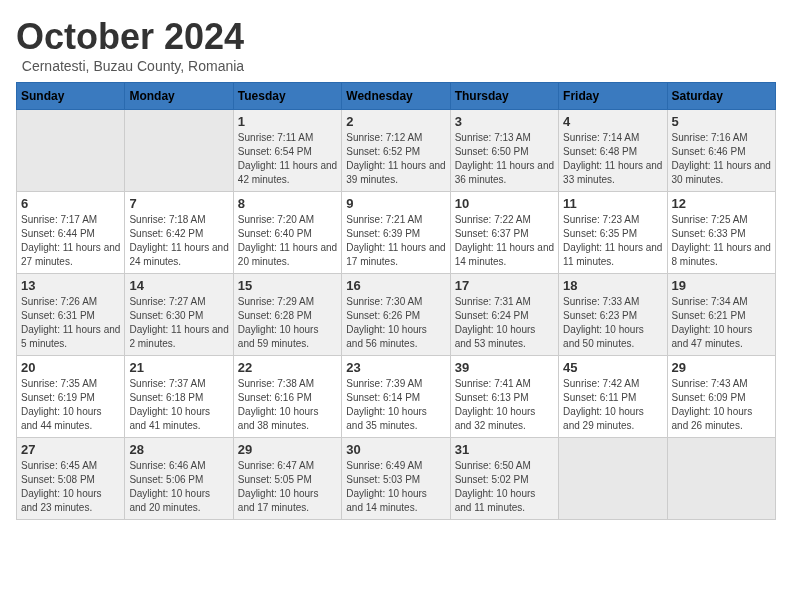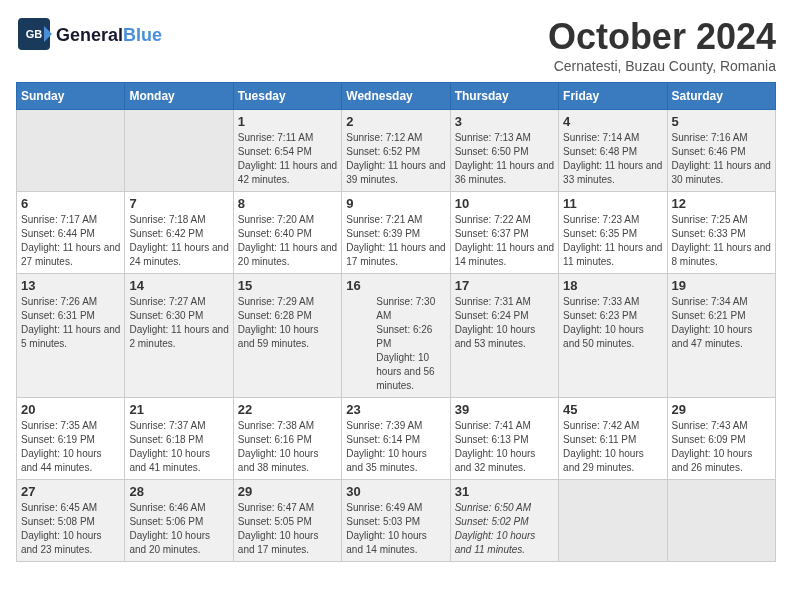--- a/index.html
+++ b/index.html
@@ -41,21 +41,21 @@
       font-size: 14px;
       color: #555;
     }
     .calendar {
       width: 100%;
       border-collapse: collapse;
       font-size: 11px;
     }
     .calendar th {
       background-color: #3a7abf;
-      color: #ffffff;
+      color: #000000;
       padding: 6px 4px;
       text-align: left;
       font-size: 12px;
       font-weight: bold;
       border: 1px solid #2a6aaf;
     }
     .calendar td {
       border: 1px solid #ccc;
       vertical-align: top;
       padding: 4px;
@@ -81,34 +81,20 @@
       background: #f0f0f0;
     }
     .row-shaded td.empty {
       background: #e8e8e8;
     }
   </style>
 </head>
 <body>
 
 <div class="header">
-  <div class="logo">
-    <div>
-      <svg width="36" height="36" viewBox="0 0 36 36">
-        <rect x="2" y="2" width="32" height="32" rx="4" fill="#1a3a5c"></rect>
-        <text x="18" y="22" text-anchor="middle" fill="white" font-size="11" font-weight="bold" font-family="Arial">GB</text>
-        <polygon points="28,10 36,18 28,26" fill="#4a90d9"></polygon>
-      </svg>
-    </div>
-    <div style="margin-left:4px;">
-      <div class="logo-text">
-        General<span>Blue</span>
-      </div>
-    </div>
-  </div>
   <div class="title-section">
     <div class="month-title">October 2024</div>
     <div class="subtitle">Cernatesti, Buzau County, Romania</div>
   </div>
 </div>
 
 <table class="calendar">
   <thead>
     <tr>
     <th>Sunday</th>
@@ -213,21 +199,21 @@
 Daylight: 11 hours and 2 minutes.</div>
         </td>
         <td>
           <div class="day-number">15</div>
           <div class="day-info" style="white-space: pre-wrap;">Sunrise: 7:29 AM
 Sunset: 6:28 PM
 Daylight: 10 hours and 59 minutes.</div>
         </td>
         <td>
           <div class="day-number">16</div>
-          <div class="day-info" style="white-space: pre-wrap; margin-left: 30px;">Sunrise: 7:30 AM
+          <div class="day-info" style="white-space: pre-wrap;">Sunrise: 7:30 AM
 Sunset: 6:26 PM
 Daylight: 10 hours and 56 minutes.</div>
         </td>
         <td>
           <div class="day-number">17</div>
           <div class="day-info" style="white-space: pre-wrap;">Sunrise: 7:31 AM
 Sunset: 6:24 PM
 Daylight: 10 hours and 53 minutes.</div>
         </td>
         <td>
@@ -307,21 +293,21 @@
 Daylight: 10 hours and 17 minutes.</div>
         </td>
         <td>
           <div class="day-number">30</div>
           <div class="day-info" style="white-space: pre-wrap;">Sunrise: 6:49 AM
 Sunset: 5:03 PM
 Daylight: 10 hours and 14 minutes.</div>
         </td>
         <td>
           <div class="day-number">31</div>
-          <div class="day-info" style="white-space: pre-wrap; font-style: italic;">Sunrise: 6:50 AM
+          <div class="day-info" style="white-space: pre-wrap;">Sunrise: 6:50 AM
 Sunset: 5:02 PM
 Daylight: 10 hours and 11 minutes.</div>
         </td>
         <td class="empty"></td>
         <td class="empty"></td>
       </tr>
     </tbody>
 </table>
 
 </body></html>

